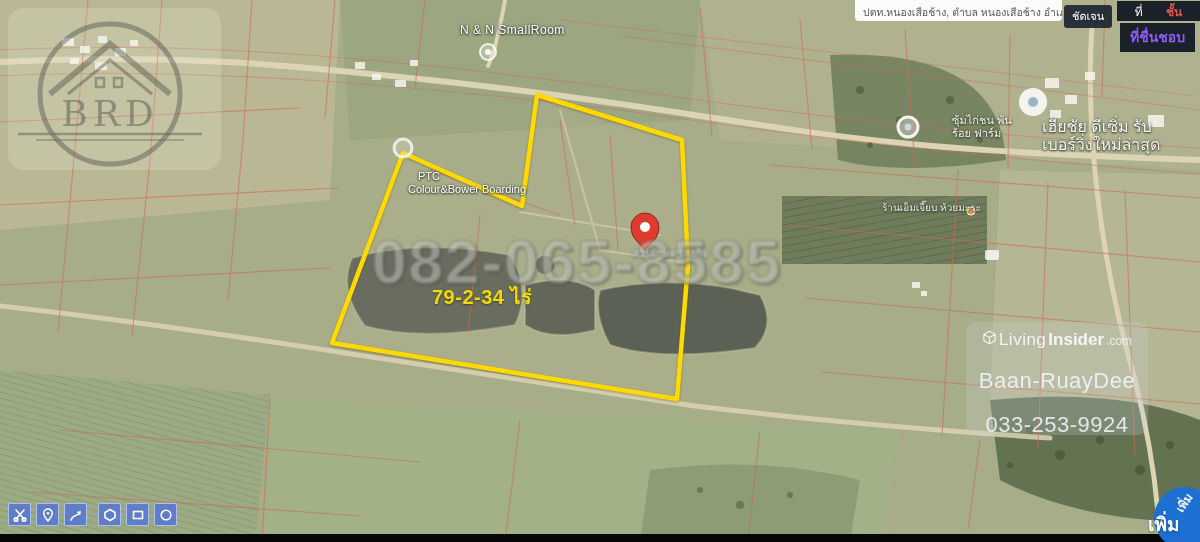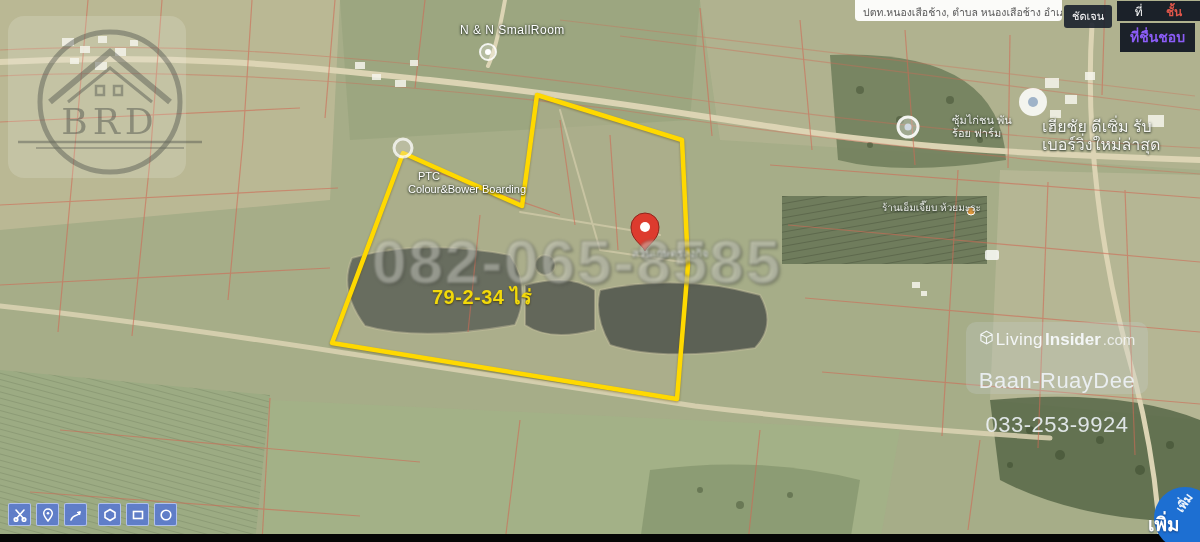--- a/index.html
+++ b/index.html
@@ -30,29 +30,29 @@
   .clear-btn{position:absolute;left:1064px;top:5px;z-index:7;background:rgba(22,30,43,.88);
              color:#fff;font-size:11px;padding:2px 8px 3px;border-radius:3px;border:none;}
   .layerbox{position:absolute;left:1117px;top:1px;width:83px;height:20px;z-index:7;
             background:rgba(14,21,33,.92);color:#fff;font-size:12px;
             display:flex;align-items:center;justify-content:space-around;padding:0 6px;}
   .layerbox .hot{color:#e0564a;font-weight:bold;}
   .favbox{position:absolute;left:1120px;top:23px;z-index:7;background:rgba(14,21,33,.92);
           color:#8b5cf6;font-size:14px;font-weight:bold;padding:3px 10px 4px;white-space:nowrap;}
 
   
-  .brd{position:absolute;left:8px;top:8px;width:178px;height:162px;z-index:3;
-       background:rgba(240,238,228,.20);border-radius:16px;pointer-events:none;margin-top:8px;}
-  .li-card{position:absolute;left:966px;top:322px;width:182px;height:72px;z-index:4;
+  .brd{position:absolute;left:8px;top:8px;width:213px;height:162px;z-index:3;
+       background:rgba(240,238,228,.20);border-radius:16px;pointer-events:none;}
+  .li-card{position:absolute;left:966px;top:322px;width:182px;height:113px;z-index:4;
            background:rgba(200,208,214,.26);border-radius:10px;text-align:center;
            color:rgba(250,252,255,.9);padding-top:8px;pointer-events:none;}
   .li-brand{font-size:17px;display:flex;align-items:baseline;justify-content:center;gap:2px;}
   .li-brand .lt{font-weight:300;letter-spacing:.5px;}
   .li-brand .bd{font-weight:bold;}
-  .li-brand .tld{font-size:15px;opacity:.85;}
+  .li-brand .tld{font-size:12px;opacity:.85;}
   .li-line{font-size:22px;color:rgba(240,245,250,.88);margin-top:18px;letter-spacing:.5px;}
 
   
   .toolbar{position:absolute;left:8px;top:503px;z-index:7;display:flex;}
   .toolbtn{width:23px;height:23px;margin-right:5px;border-radius:2px;
            background:rgba(88,119,210,.88);border:1px solid rgba(190,205,245,.85);
            display:flex;align-items:center;justify-content:center;padding:0;}
   .toolbtn.gap{margin-left:6px;}
 
   .blackbar{position:absolute;left:0;top:534px;width:1200px;height:8px;background:#060606;z-index:6;}

